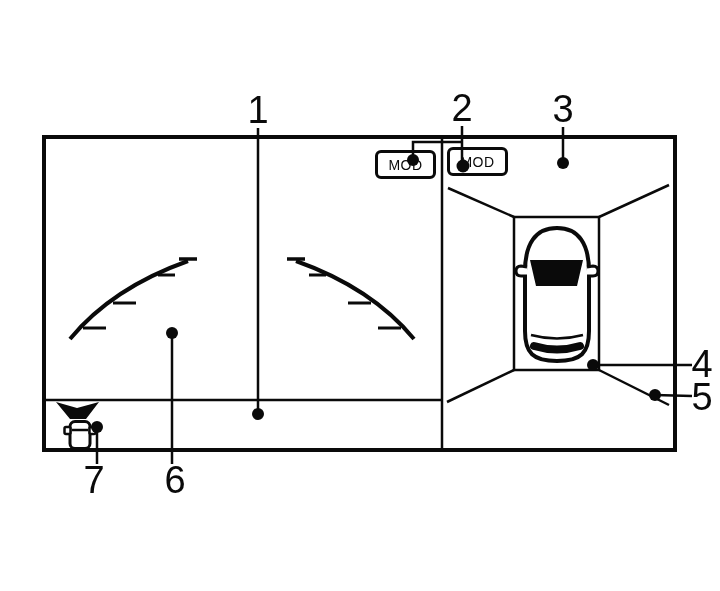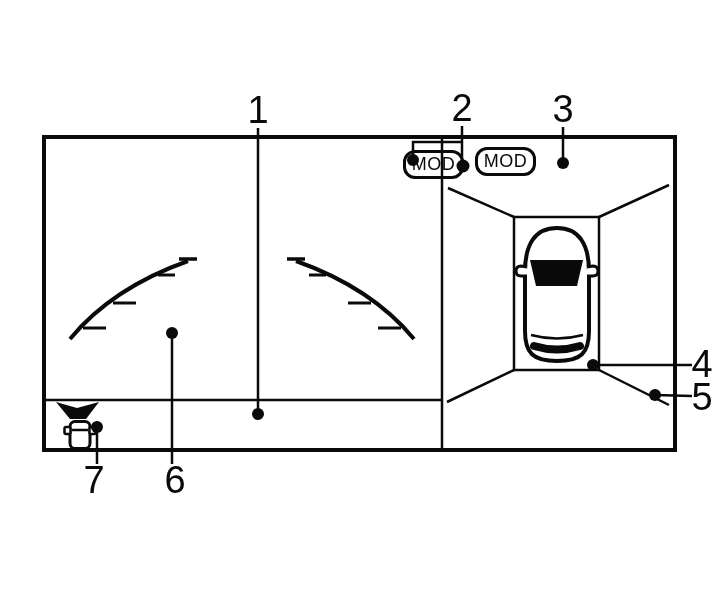--- a/index.html
+++ b/index.html
@@ -21,31 +21,30 @@
     font-family: "Liberation Sans", sans-serif;
     font-size: 38px;
     font-weight: 400;
     color: #0a0a0a;
     line-height: 1;
     white-space: nowrap;
   }
   .badge {
     position: absolute;
     border: 3px solid #0a0a0a;
-    border-radius: 12px;
+    border-radius: 6px;
     background: #ffffff;
     display: flex;
     align-items: center;
     justify-content: center;
     font-family: "Liberation Sans", sans-serif;
-    font-size: 18px;
+    font-size: 14px;
     letter-spacing: 0.5px;
     color: #0a0a0a;
     box-sizing: border-box;
-    margin-left: 28px;
   }
   .badge-a { left: 375px; top: 150px; width: 61px; height: 29px; }
   .badge-b { left: 447px; top: 147px; width: 61px; height: 29px; }
   svg.overlay {
     position: absolute;
     left: 0; top: 0;
     width: 720px;
     height: 591px;
     pointer-events: none;
   }

